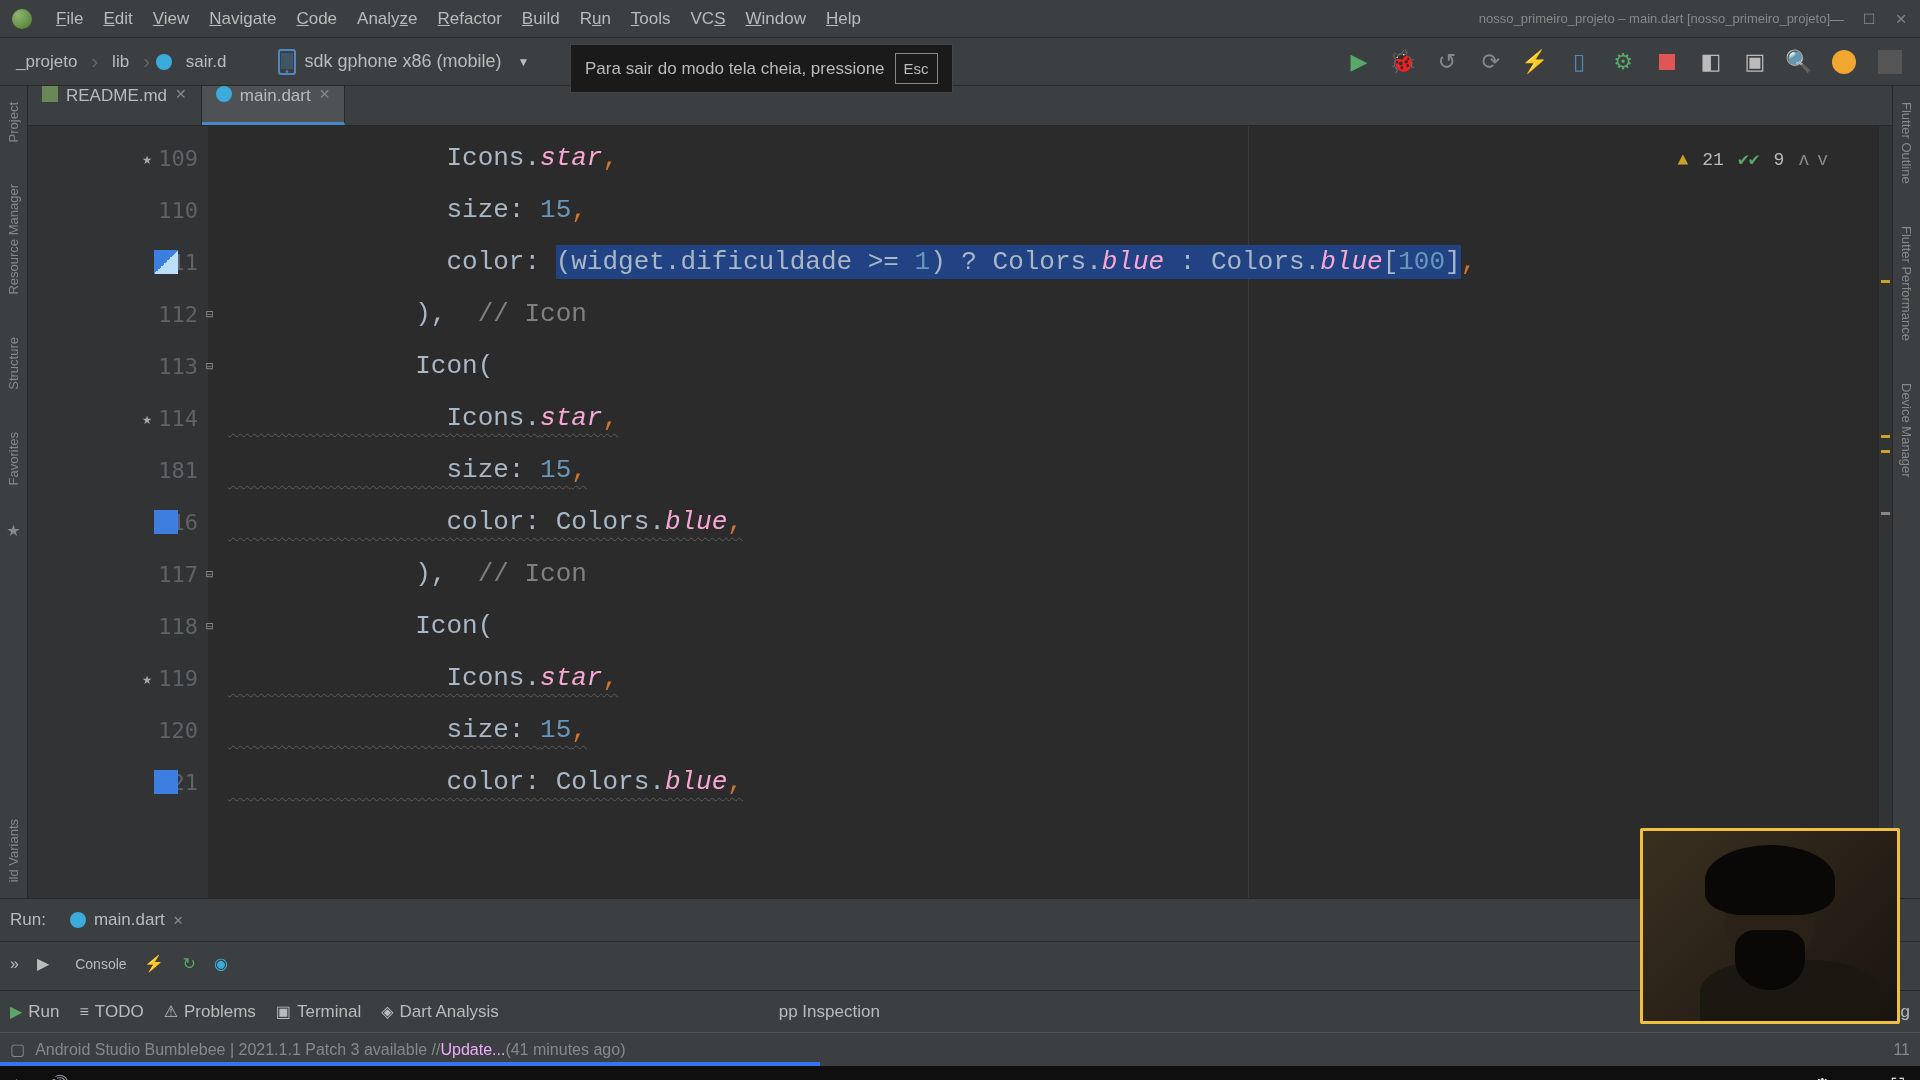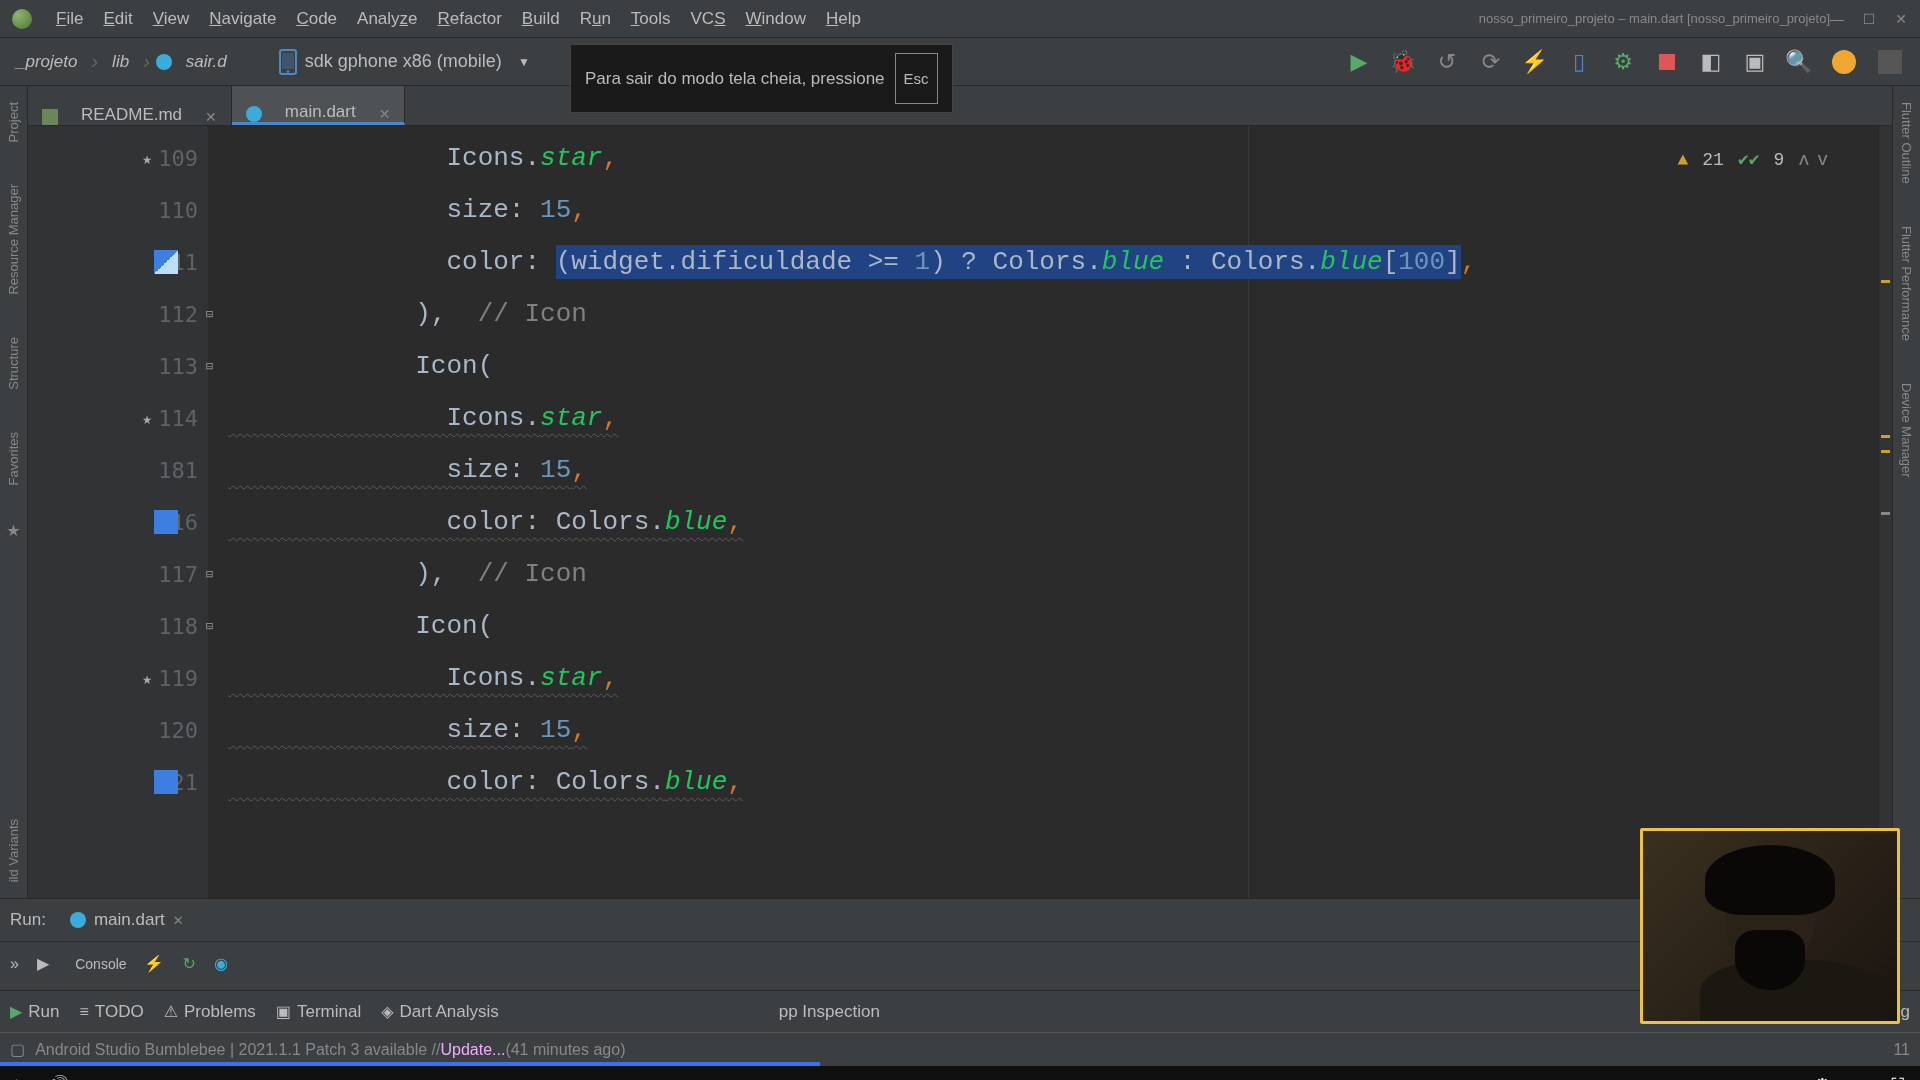--- a/index.html
+++ b/index.html
@@ -9,65 +9,65 @@
 .menubar { height: 38px; background: #3c3f41; display: flex; align-items: center; padding: 0 12px; border-bottom: 1px solid #282828; }
 .menubar .app-icon { width: 20px; height: 20px; background: radial-gradient(circle at 30% 30%, #8fb573, #4a7a2a); border-radius: 50%; margin-right: 14px; }
 .menubar .menu-item { padding: 0 10px; font-size: 17px; color: #bbb; cursor: pointer; }
 .menubar .menu-item u { text-decoration: underline; }
 .menubar .title { flex: 1; text-align: right; font-size: 13px; color: #888; }
 .menubar .win-controls { display: flex; gap: 18px; align-items: center; }
 .menubar .win-btn { width: 14px; height: 14px; display: flex; align-items: center; justify-content: center; color: #888; font-size: 14px; }
 
 
 .toolbar { height: 48px; background: #3c3f41; display: flex; align-items: center; padding: 0 8px; border-bottom: 1px solid #282828; position: relative; }
-.breadcrumb { display: flex; align-items: center; gap: 6px; font-size: 17px; font-style: italic; }
+.breadcrumb { display: flex; align-items: center; gap: 6px; font-size: 17px; }
 .breadcrumb .crumb { padding: 2px 8px; }
 .breadcrumb .sep { color: #666; font-size: 20px; }
 .device-select { margin-left: 30px; display: flex; align-items: center; gap: 8px; padding: 4px 14px; font-size: 18px; color: #bbb; }
 .device-icon-svg { width: 18px; height: 26px; display: block; }
 .device-select .chev { font-size: 12px; margin-left: 8px; }
 .hint-overlay { position: absolute; left: 570px; top: 6px; background: #1a1a1a; border: 1px solid #444; padding: 8px 14px; font-size: 17px; display: flex; align-items: center; gap: 10px; }
-.hint-overlay .key { border: 1px solid #888; padding: 16px 8px; font-size: 15px; }
+.hint-overlay .key { border: 1px solid #888; padding: 6px 8px; font-size: 15px; }
 .toolbar-right { margin-left: auto; display: flex; align-items: center; gap: 22px; padding-right: 10px; }
 .tb-icon { width: 22px; height: 22px; display: flex; align-items: center; justify-content: center; font-size: 22px; }
 .play { color: #59a869; }
 .bug { color: #888; }
 .bolt { color: #ffc107; }
 .stop { width: 16px; height: 16px; background: #e05555; }
 .search-icon { color: #bbb; }
 .circle-q { width: 24px; height: 24px; border-radius: 50%; background: #f0a732; }
 .profile { width: 24px; height: 24px; background: #555; }
 
 
 .main { display: flex; height: 812px; }
 .left-rail { width: 28px; background: #3c3f41; border-right: 1px solid #282828; display: flex; flex-direction: column; align-items: center; padding-top: 10px; gap: 30px; }
 .rail-label { writing-mode: vertical-rl; transform: rotate(180deg); font-size: 13px; color: #888; padding: 6px 0; }
 .rail-icon { font-size: 16px; color: #888; }
 
 .editor-area { flex: 1; display: flex; flex-direction: column; background: #2b2b2b; }
 .tabs { height: 40px; display: flex; align-items: stretch; background: #3c3f41; border-bottom: 1px solid #282828; }
-.tab { display: flex; align-items: flex-end; gap: 23px; padding: 0 14px; font-size: 17px; border-right: 1px solid #282828; }
+.tab { display: flex; align-items: flex-start; gap: 8px; padding: 0 14px; font-size: 17px; border-right: 1px solid #282828; }
 .tab.active { background: #4e5254; border-bottom: 3px solid #4a88c7; }
 .tab .close { font-size: 14px; color: #888; }
 .file-icon { width: 16px; height: 16px; display: inline-block; }
 .file-icon.md { background: #6a8759; }
 .file-icon.dart { background: #3babdb; border-radius: 50%; }
 
 .code-wrap { flex: 1; display: flex; position: relative; overflow: hidden; }
 .gutter { width: 180px; background: #313335; padding-top: 6px; }
 .gutter-row { height: 52px; display: flex; align-items: center; justify-content: flex-end; padding-right: 10px; font-size: 22px; color: #606366; font-family: 'Consolas', monospace; position: relative; }
 .gutter-row .star { position: absolute; right: 56px; color: #aaa; font-size: 16px; }
 .gutter-row .swatch { position: absolute; right: 30px; width: 24px; height: 24px; }
 .gutter-row .fold { position: absolute; right: -12px; width: 14px; height: 14px; color: #888; font-size: 12px; }
 .code { flex: 1; font-family: 'Consolas', 'Courier New', monospace; font-size: 26px; padding-top: 6px; line-height: 52px; position: relative; }
 .code-line { height: 52px; white-space: pre; padding-left: 20px; position: relative; }
 .code-line.squiggly { text-decoration: underline wavy #5a5a5a; text-decoration-thickness: 1px; text-underline-offset: 8px; }
 .c-default { color: #a9b7c6; }
 .c-orange { color: #cc7832; }
-.c-purple { color: #22c55e; font-style: italic; }
+.c-purple { color: #f9a8d4; font-style: italic; }
 .c-num { color: #6897bb; }
 .c-comment { color: #808080; }
 .selection { background: #214283; padding: 2px 0; }
 .rmargin { position: absolute; left: 1040px; top: 0; bottom: 0; width: 1px; background: #3a3a3a; }
 
 .code-overlay { position: absolute; top: 8px; right: 50px; display: flex; gap: 14px; align-items: center; font-size: 18px; }
 .warn-tri { color: #c9a227; }
 .check { color: #59a869; }
 .nav-arrows { display: flex; gap: 8px; color: #888; }
 

